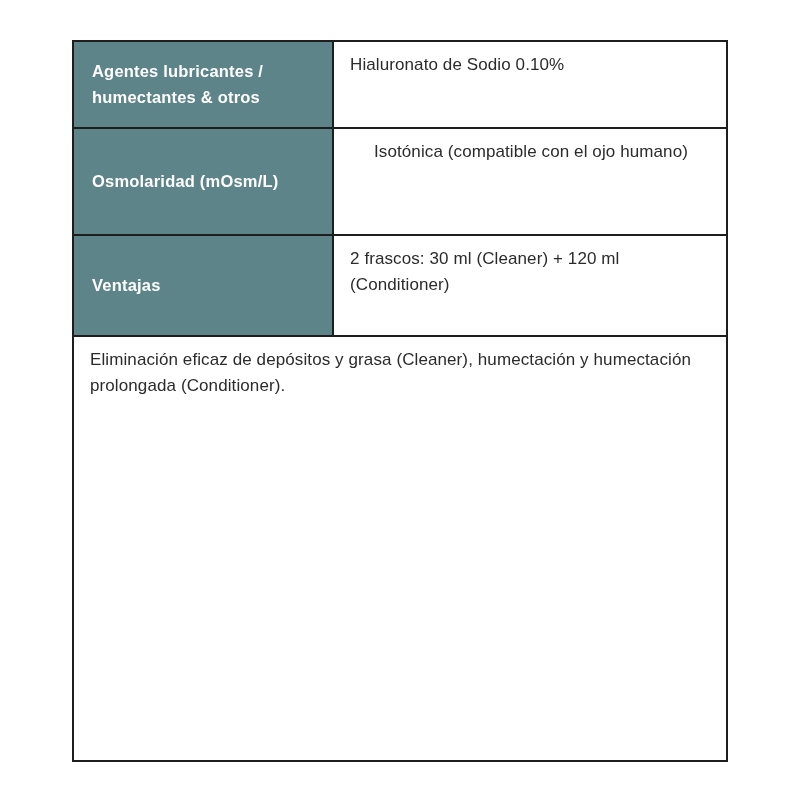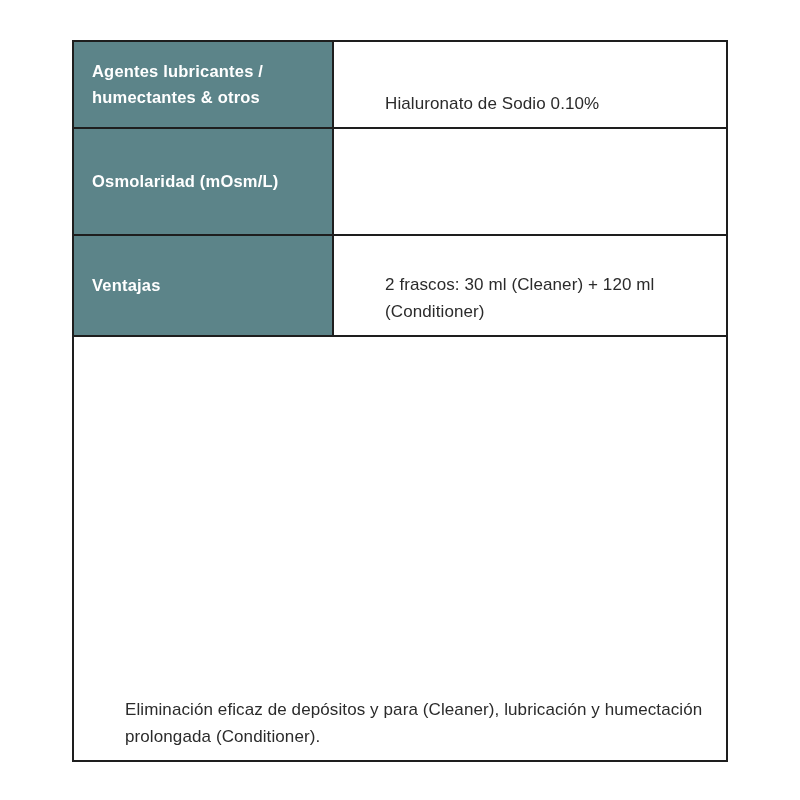--- a/index.html
+++ b/index.html
@@ -58,23 +58,22 @@
     color: var(--label-text);
     font-weight: 700;
     font-size: 16.5px;
     line-height: 1.55;
     letter-spacing: 0.2px;
   }
   .value-cell {
     flex: 1 1 auto;
     background: #ffffff;
     display: flex;
-    align-items: flex-end;
+    align-items: flex-start;
     padding: 10px 12px 10px 16px;
-    margin-left: 35px;
   }
   .value-cell span {
     color: var(--value-text);
     font-weight: 400;
     font-size: 17px;
     line-height: 1.55;
     letter-spacing: 0.1px;
   }
 </style>
 </head>
@@ -90,32 +89,35 @@
       <div class="value-cell">
         <span>Hialuronato de Sodio 0.10%</span>
       </div>
     </div>
 
 
     <div class="row r2">
       <div class="label-cell">
         <span>Osmolaridad (mOsm/L)</span>
       </div>
+      <div class="value-cell">
+        <span>Isotónica (compatible con el ojo humano)</span>
+      </div>
     </div>
 
     <div class="row r3">
       <div class="label-cell">
         <span>Ventajas</span>
       </div>
       <div class="value-cell">
         <span>2 frascos: 30 ml (Cleaner) + 120 ml (Conditioner)</span>
       </div>
     </div>
 
 
     <div class="row r5">
       <div class="value-cell">
-        <span>Eliminación eficaz de depósitos y para (Cleaner), lubricación y humectación prolongada (Conditioner).</span>
+        <span>Eliminación eficaz de depósitos y grasa (Cleaner), humectación y humectación prolongada (Conditioner).</span>
       </div>
     </div>
 
   </div>
 </div>
 
 </body></html>

